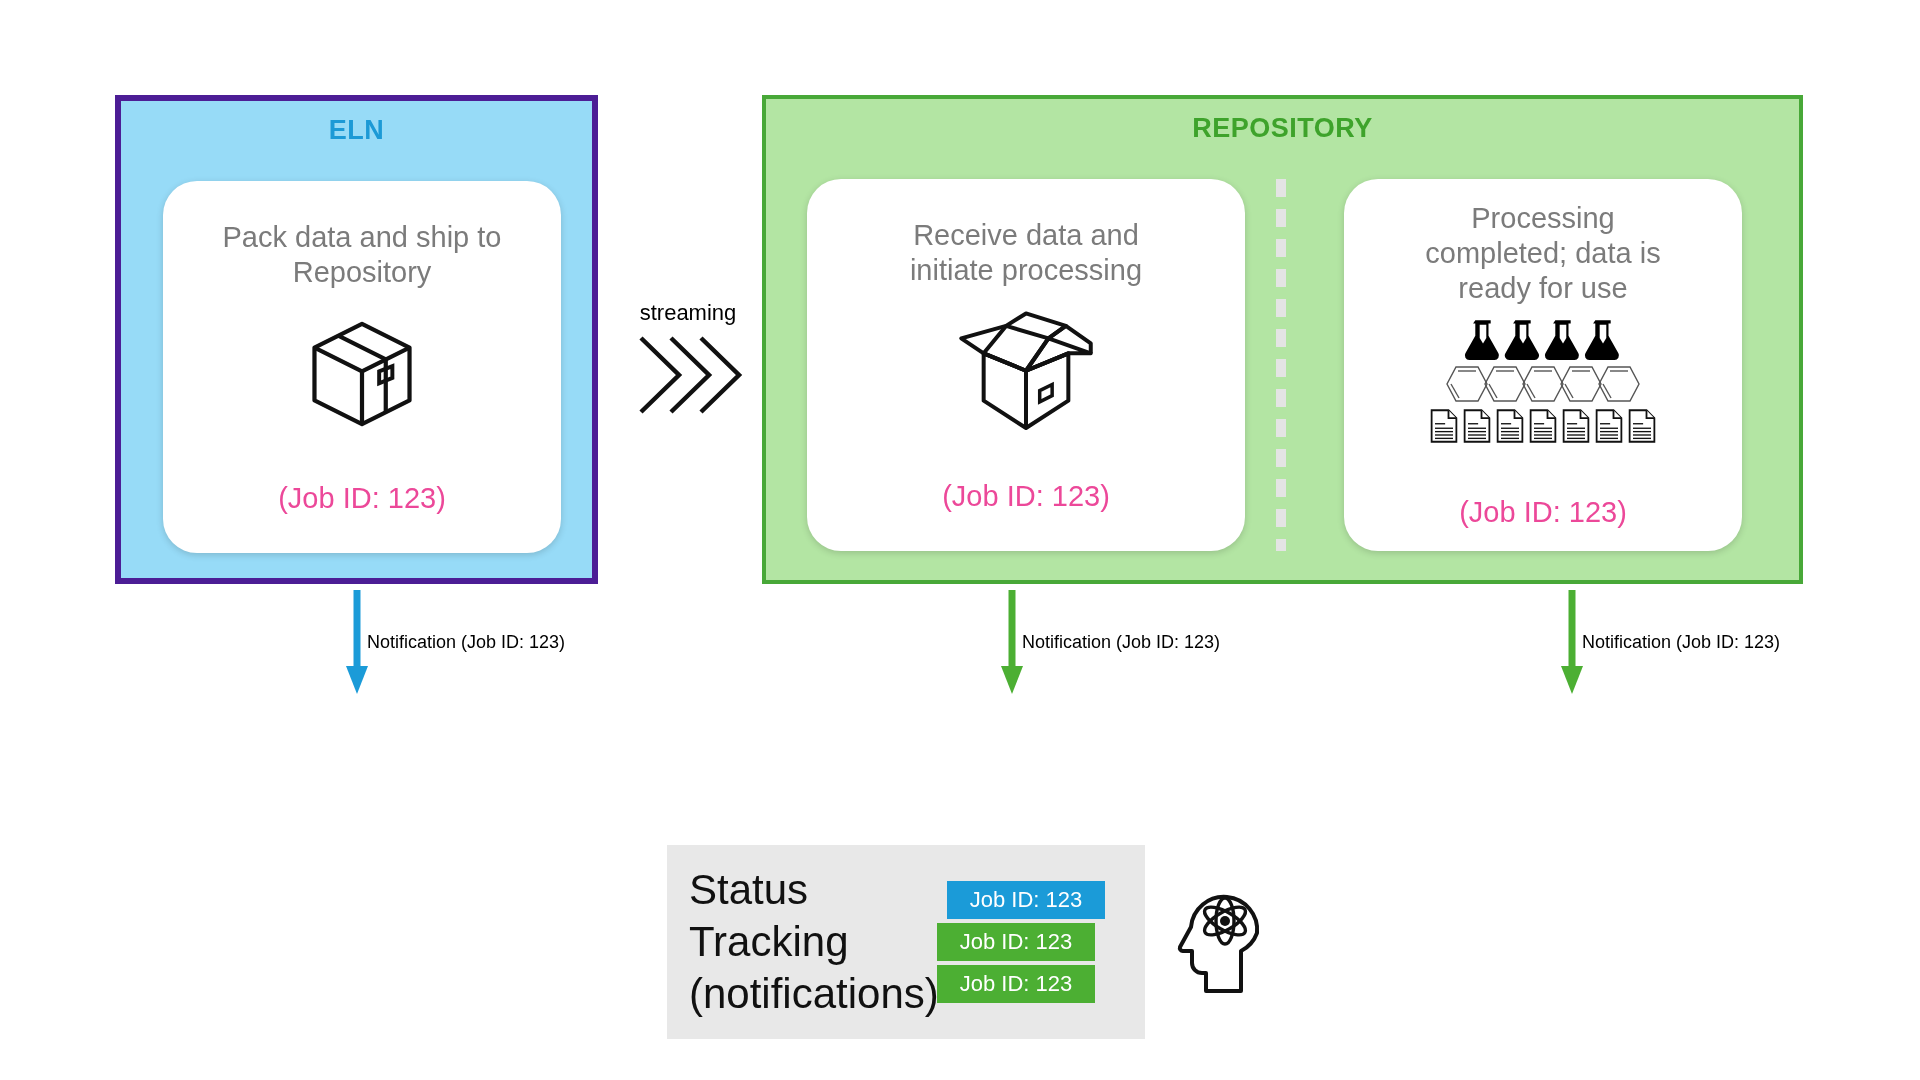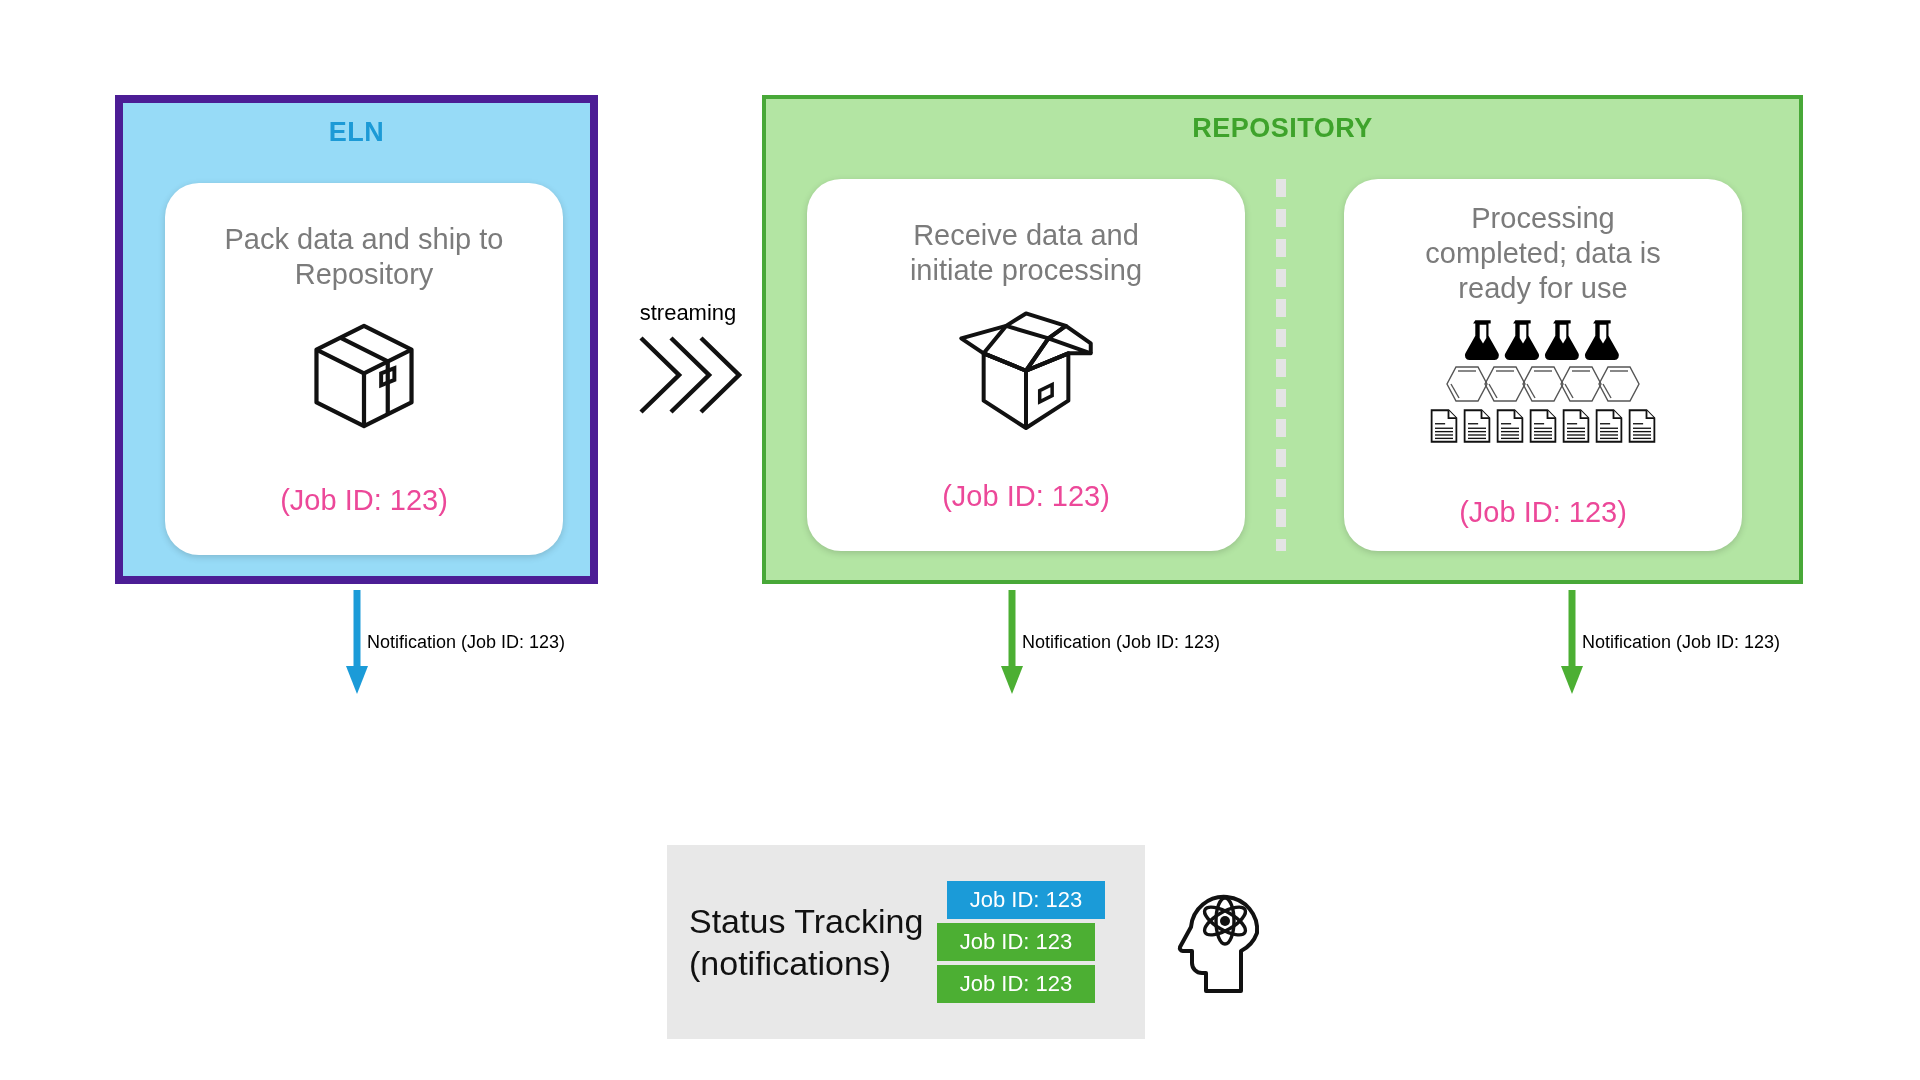--- a/index.html
+++ b/index.html
@@ -23,21 +23,21 @@
 
   
   .panel {
     position: absolute;
     box-sizing: border-box;
   }
   #eln-panel {
     left: 115px; top: 95px;
     width: 483px; height: 489px;
     background: #97DBF7;
-    border: 8px solid #4c1d95;
+    border: 6px solid #4c1d95;
   }
   #repo-panel {
     left: 762px; top: 95px;
     width: 1041px; height: 489px;
     background: #B3E5A3;
     border: 4px solid #48A838;
   }
   .panel-title {
     position: absolute;
     left: 0; right: 0;
@@ -146,21 +146,21 @@
   
   #status-box {
     position: absolute;
     left: 667px; top: 845px;
     width: 478px; height: 194px;
     background: #E8E8E8;
     display: flex;
     align-items: center;
   }
   #status-title {
-    font-size: 34px;
+    font-size: 42px;
     color: #111111;
     line-height: 1.24;
     white-space: pre-line;
     margin-left: 22px;
     width: 250px;
   }
   #status-badges {
     display: flex;
     flex-direction: column;
     gap: 4px;

